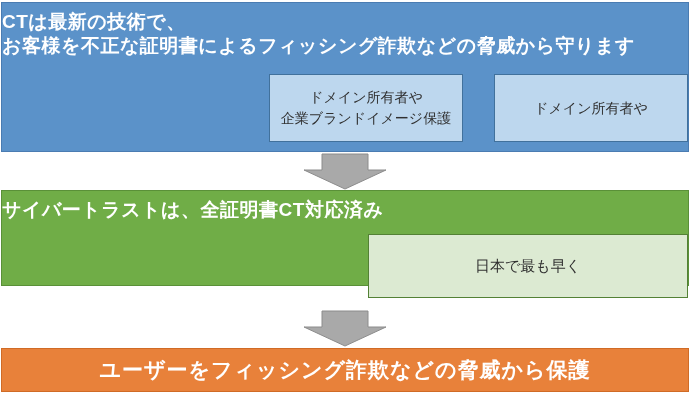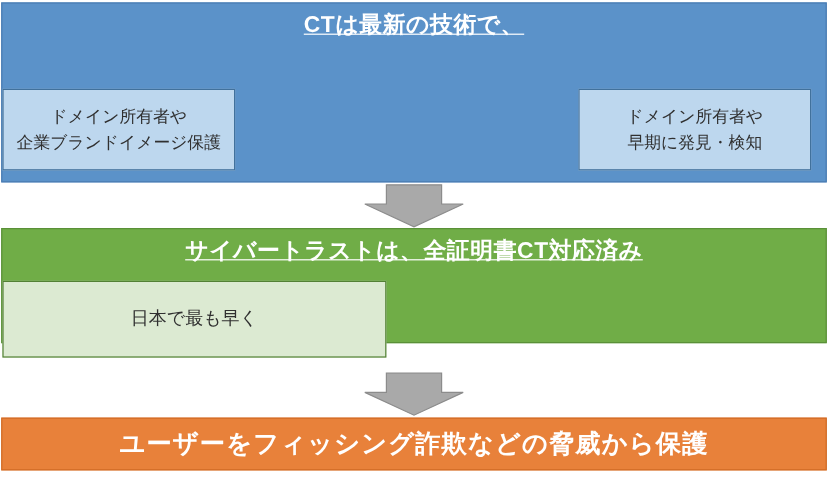--- a/index.html
+++ b/index.html
@@ -38,42 +38,40 @@
     height: 44px;
     background: var(--orange_band);
     border: 1px solid var(--orange_band_border);
     display: flex;
     align-items: center;
     justify-content: center;
   }
   .band-title {
     margin: 0;
     padding-top: 7px;
-    text-align: center;
     color: var(--title_text);
     font-size: 19px;
     font-weight: bold;
     line-height: 24px;
     letter-spacing: 0.5px;
-    text-decoration: underline;
   }
   .band-title .tline { display: block; }
   .orange-title {
     margin: 0;
     color: var(--title_text);
     font-size: 21px;
     font-weight: bold;
     letter-spacing: 1px;
   }
   .box-row {
     position: absolute;
     left: 0;
-    right: 12px;
+    right: 0;
     display: flex;
-    justify-content: space-between;
+    justify-content: flex-end;
   }
   .box-row-blue { top: 71px; gap: 31px; }
   .box-row-green { top: 43px; gap: 2px; border-radius: 18px; }
   .info-box {
     box-sizing: border-box;
     display: flex;
     flex-direction: column;
     align-items: center;
     justify-content: center;
     text-align: center;
@@ -111,29 +109,29 @@
   }
 </style>
 </head>
 <body>
 
 <div class="canvas">
 
   <section class="band band-blue">
     <h2 class="band-title">
       <span class="tline">CTは最新の技術で、</span>
+      <span class="tline">お客様を不正な証明書によるフィッシング詐欺などの脅威から守ります</span>
     </h2>
     <div class="box-row box-row-blue">
       <div class="info-box blue-box">
         <span>ドメイン所有者や</span>
         <span>企業ブランドイメージ保護</span>
       </div>
       <div class="info-box blue-box">
         <span>ドメイン所有者や</span>
-        <span>早期に発見・検知</span>
       </div>
     </div>
   </section>
 
   <div class="arrow-row arrow-row-1">
     <svg class="down-arrow" width="86" height="38" viewBox="0 0 86 38" aria-hidden="true">
       <polygon points="20,1 66,1 66,17 84,17 43,36 2,17 20,17"></polygon>
     </svg>
   </div>
 

